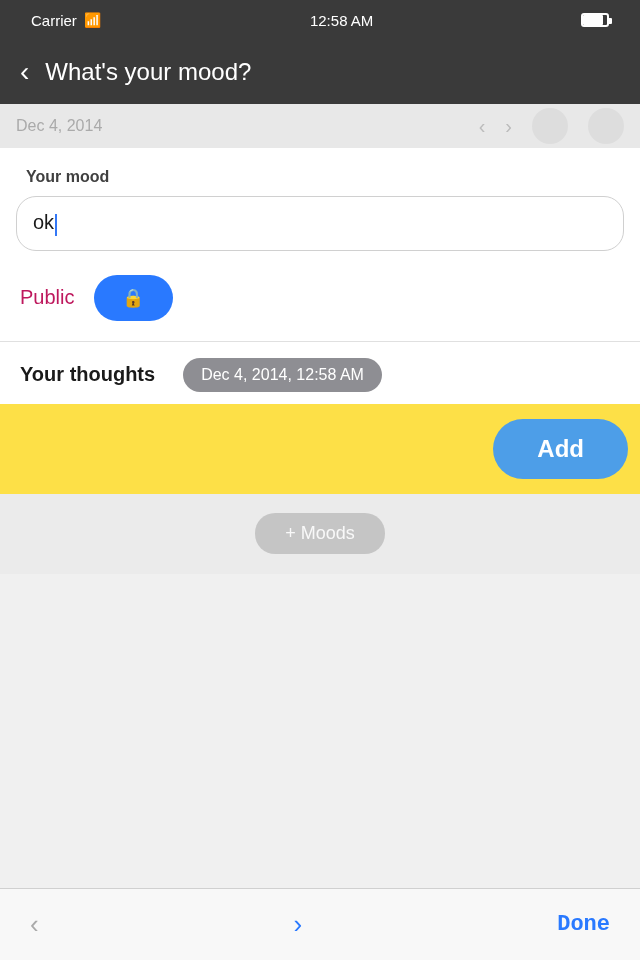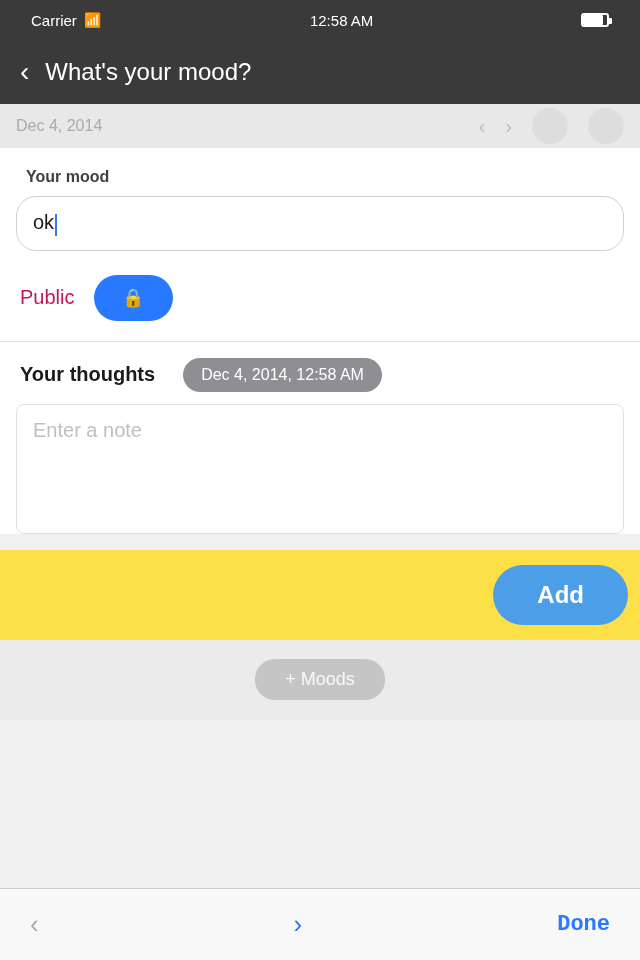--- a/index.html
+++ b/index.html
@@ -328,23 +328,20 @@
     </div>
   </div>
 
   <div class="divider"></div>
 
   <div class="thoughts-row">
     <span class="thoughts-label">Your thoughts</span>
     <span class="date-badge">Dec 4, 2014, 12:58 AM</span>
   </div>
 
-  <div class="note-textarea-wrapper">
-    <span class="note-placeholder">Enter a note</span>
-  </div>
 
 </div>
 
 <div class="add-row">
   <button class="add-button">Add</button>
 </div>
 
 <div class="mood-bg-section">
   <div class="mood-bg-btn">+ Moods</div>
 </div>

